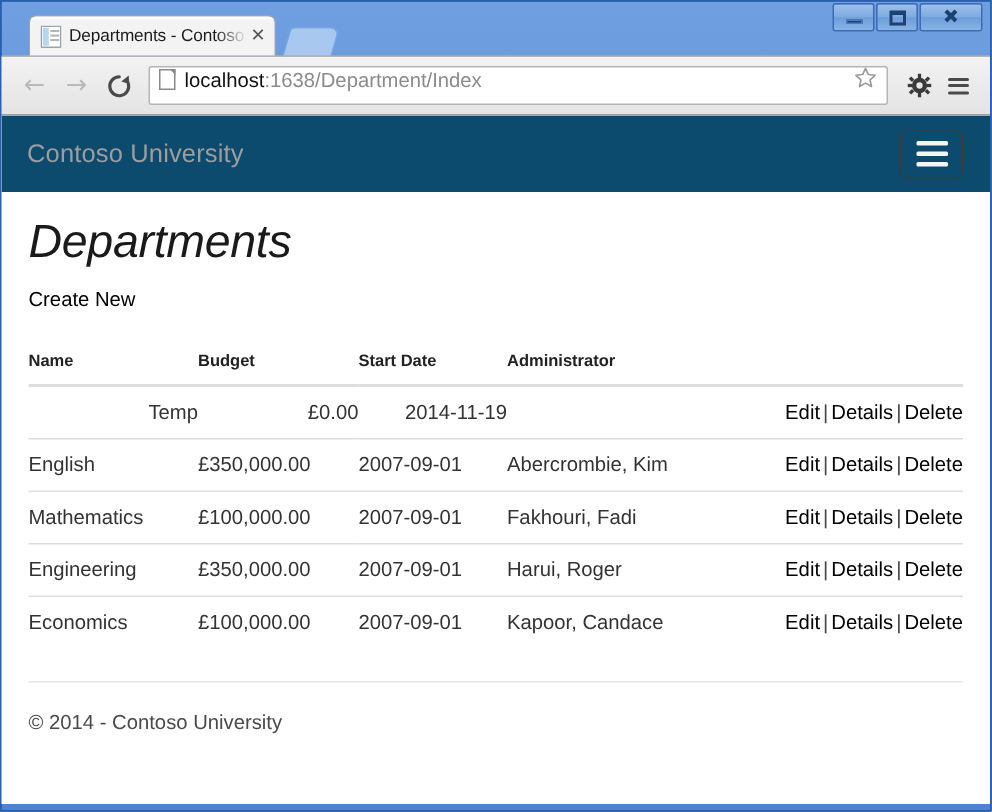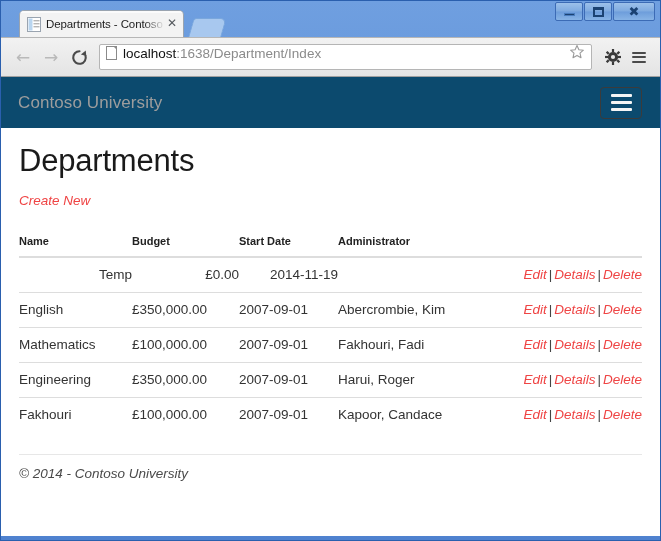--- a/index.html
+++ b/index.html
@@ -237,30 +237,30 @@
   
   #content {
     padding: 16px 18px 0 18px;
   }
   #page-title {
     font-size: 31px;
     font-weight: normal;
     color: #1a1a1a;
     line-height: 1.1;
     letter-spacing: -0.2px;
+    font-style: italic;
   }
   #create-new-wrap {
     margin-top: 13px;
     margin-bottom: 18px;
   }
   a.link {
-    color: #ef4444;
+    color: #000000;
     text-decoration: none;
     font-size: 13.5px;
-    font-style: italic;
   }
 
   
   table {
     width: 100%;
     border-collapse: collapse;
     font-size: 13.5px;
     color: #333;
   }
   thead th {
@@ -282,22 +282,21 @@
   .col-budget    { width: 107px; }
   .col-date      { width: 99px; }
   .col-admin     { width: auto; }
   .col-actions   { text-align: right; white-space: nowrap; }
   .sep { color: #444; padding: 0 2px; }
 
   
   #footer {
     margin: 22px 18px 0 18px;
     border-top: 1px solid #e7e7e7;
-    padding-top: 11px;
-    font-style: italic;
+    padding-top: 19px;
   }
   #footer p {
     font-size: 13.5px;
     color: #4a4a4a;
   }
 </style>
 </head>
 <body>
 
 <div id="window-frame">
@@ -436,21 +435,21 @@
 
           <tr>
             <td class="col-name">Engineering</td>
             <td class="col-budget">£350,000.00</td>
             <td class="col-date">2007-09-01</td>
             <td class="col-admin">Harui, Roger</td>
             <td class="col-actions"><a class="link" href="#">Edit</a><span class="sep">|</span><a class="link" href="#">Details</a><span class="sep">|</span><a class="link" href="#">Delete</a></td>
           </tr>
 
           <tr>
-            <td class="col-name">Fakhouri</td>
+            <td class="col-name">Economics</td>
             <td class="col-budget">£100,000.00</td>
             <td class="col-date">2007-09-01</td>
             <td class="col-admin">Kapoor, Candace</td>
             <td class="col-actions"><a class="link" href="#">Edit</a><span class="sep">|</span><a class="link" href="#">Details</a><span class="sep">|</span><a class="link" href="#">Delete</a></td>
           </tr>
 
         </tbody>
       </table>
     </div>
 

